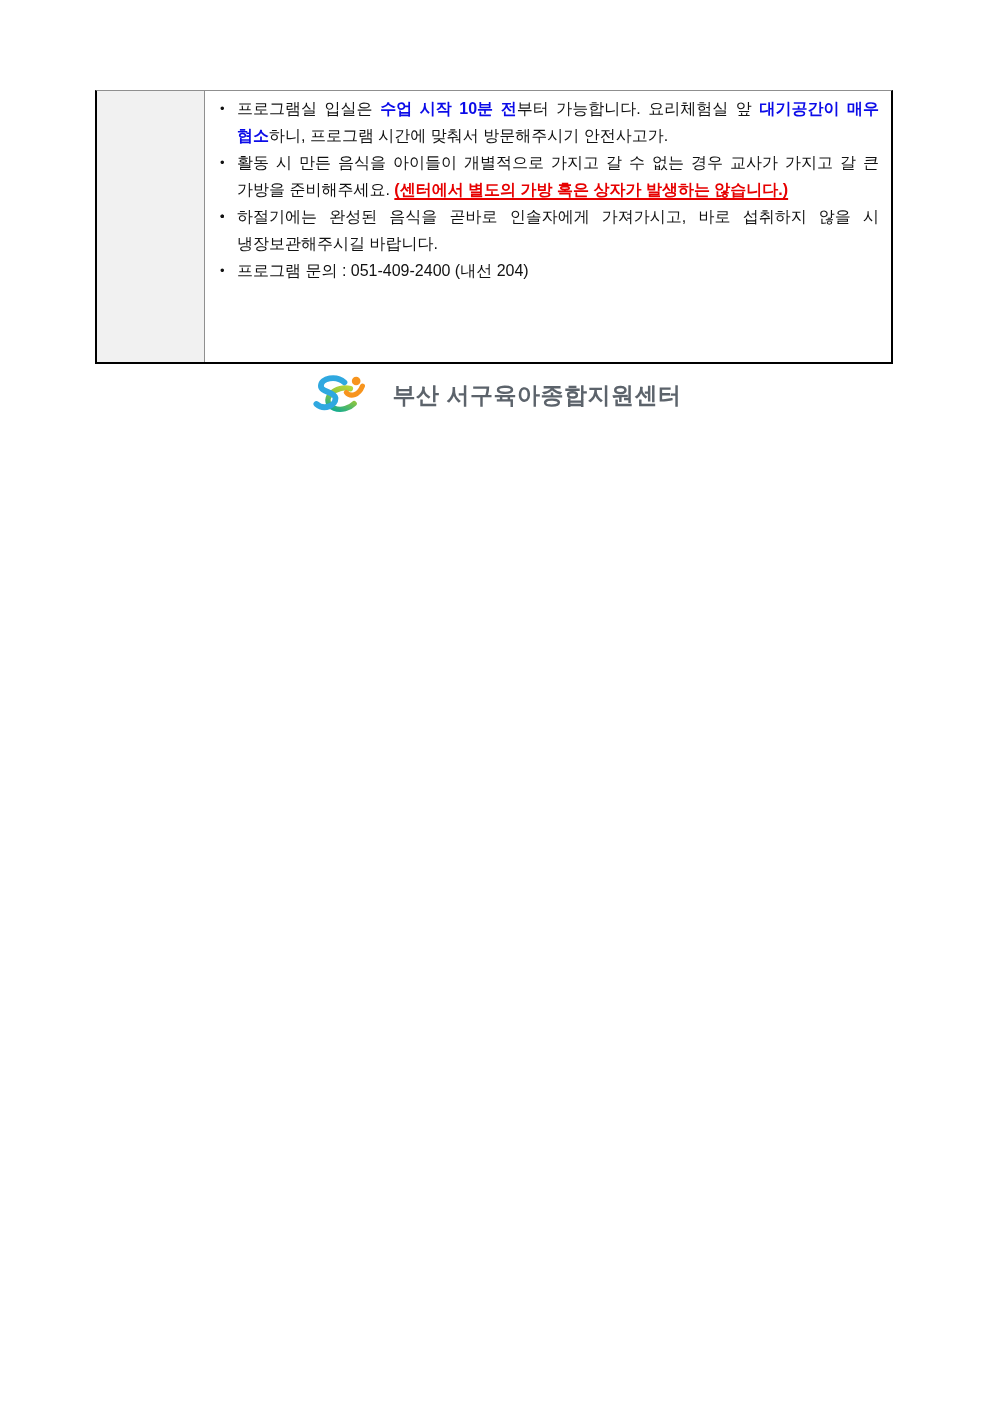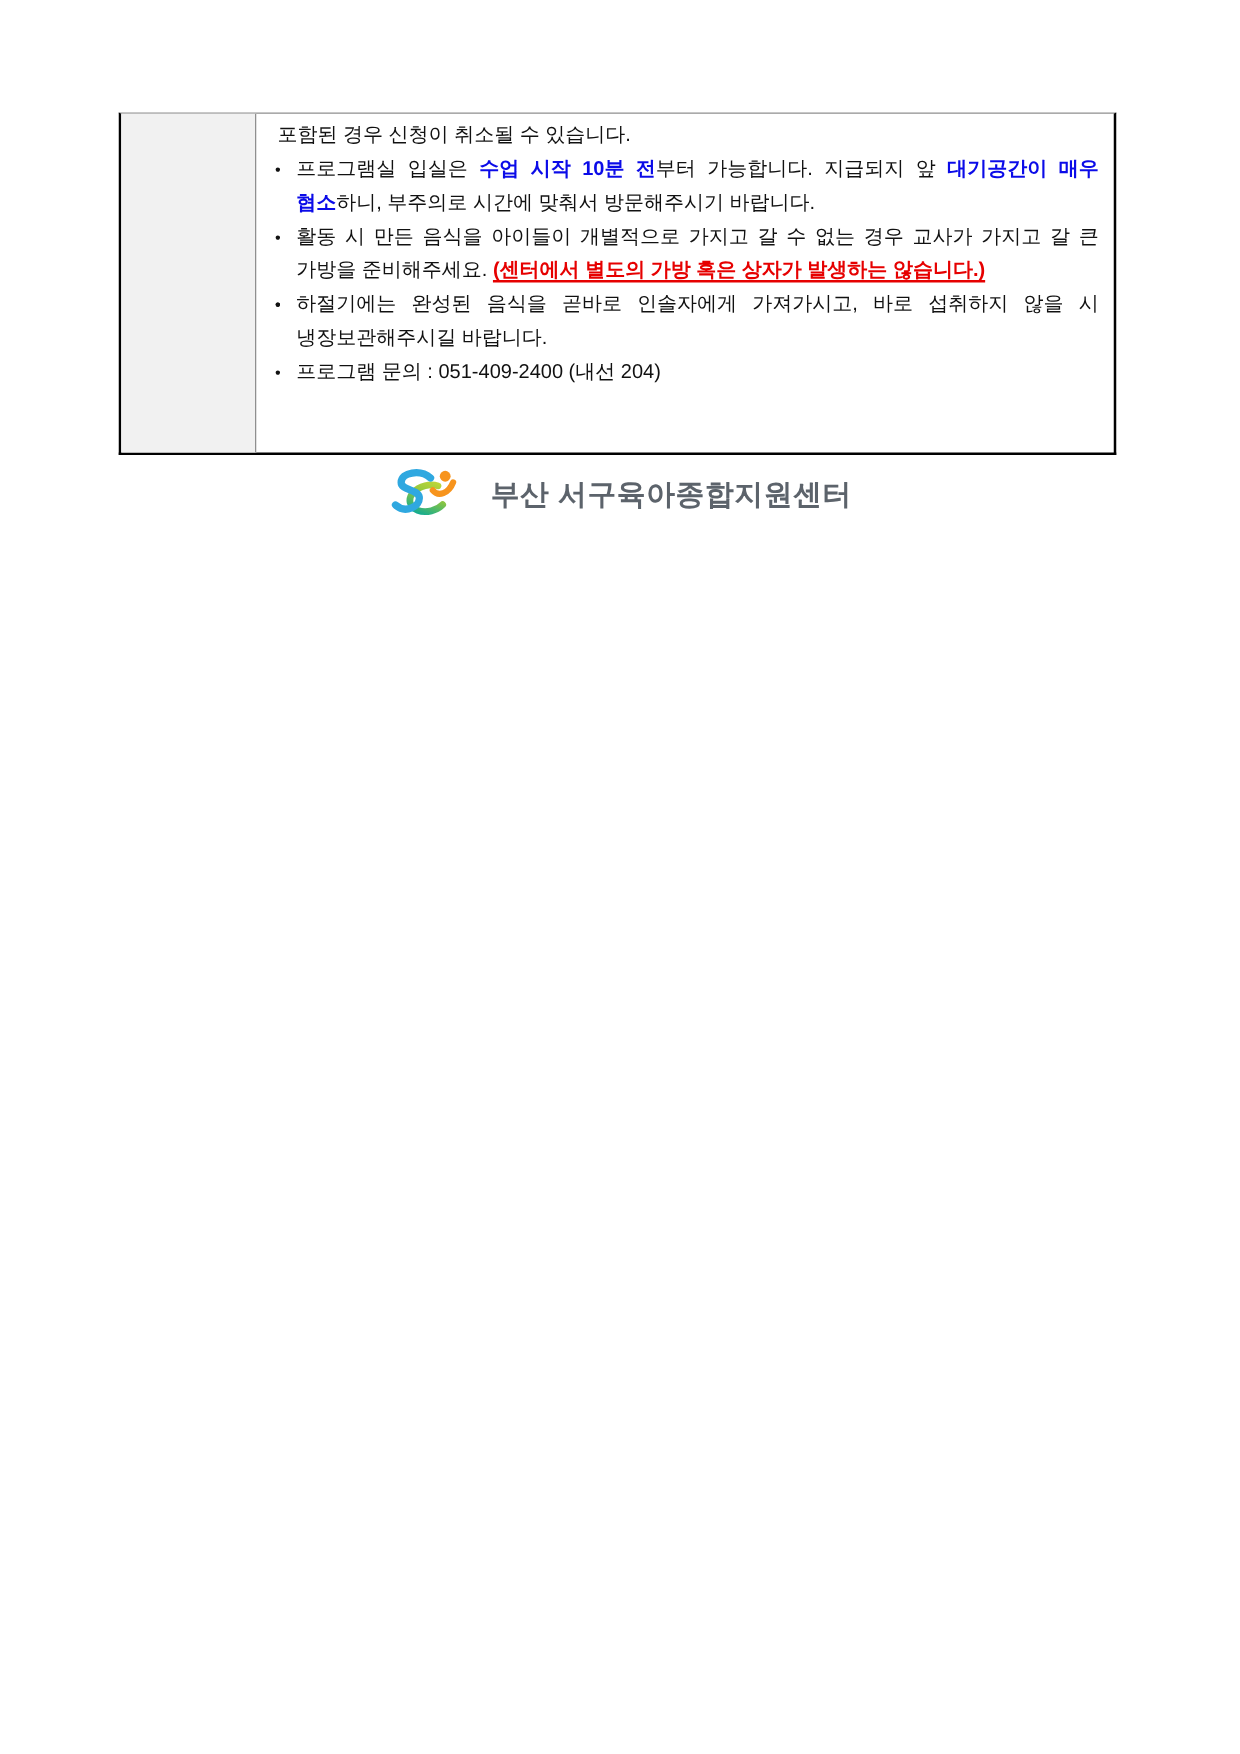--- a/index.html
+++ b/index.html
@@ -75,25 +75,24 @@
 </style>
 </head>
 <body>
 
 <div class="page">
 
   <div class="notice-table">
     <div class="cell-left"></div>
     <div class="cell-right">
 
-      <p class="cont-line">포함된 경우 신청이 취소될 수 있습니다.</p>
 
       <ul class="rules">
 
-        <li class="rule"><span class="bullet">•</span><span class="seg">프로그램실 입실은 </span><span class="seg em-blue">수업 시작 10분 전</span><span class="seg">부터 가능합니다. 지급되지 앞 </span><span class="seg em-blue">대기공간이 매우 협소</span><span class="seg">하니, 부주의로 시간에 맞춰서 방문해주시기 바랍니다.</span></li>
+        <li class="rule"><span class="bullet">•</span><span class="seg">프로그램실 입실은 </span><span class="seg em-blue">수업 시작 10분 전</span><span class="seg">부터 가능합니다. 요리체험실 앞 </span><span class="seg em-blue">대기공간이 매우 협소</span><span class="seg">하니, 프로그램 시간에 맞춰서 방문해주시기 안전사고가.</span></li>
 
         <li class="rule"><span class="bullet">•</span><span class="seg">활동 시 만든 음식을 아이들이 개별적으로 가지고 갈 수 없는 경우 교사가 가지고 갈 큰 가방을 준비해주세요. </span><span class="seg em-red">(센터에서 별도의 가방 혹은 상자가 발생하는 않습니다.)</span></li>
 
         <li class="rule"><span class="bullet">•</span></li>
 
         <li class="rule"><span class="bullet">•</span><span class="seg">하절기에는 완성된 음식을 곧바로 인솔자에게 가져가시고, 바로 섭취하지 않을 시 냉장보관해주시길 바랍니다.</span></li>
 
         <li class="rule"><span class="bullet">•</span><span class="seg">프로그램 문의 : 051-409-2400 (내선 204)</span></li>
 
       </ul>

